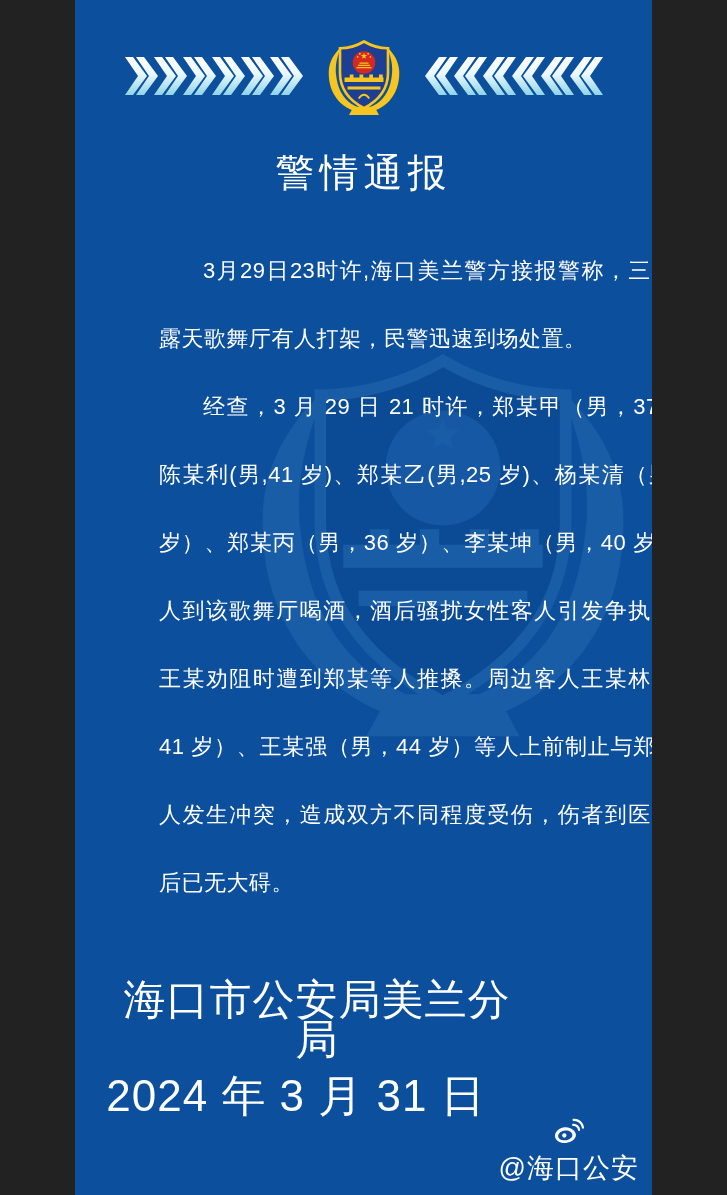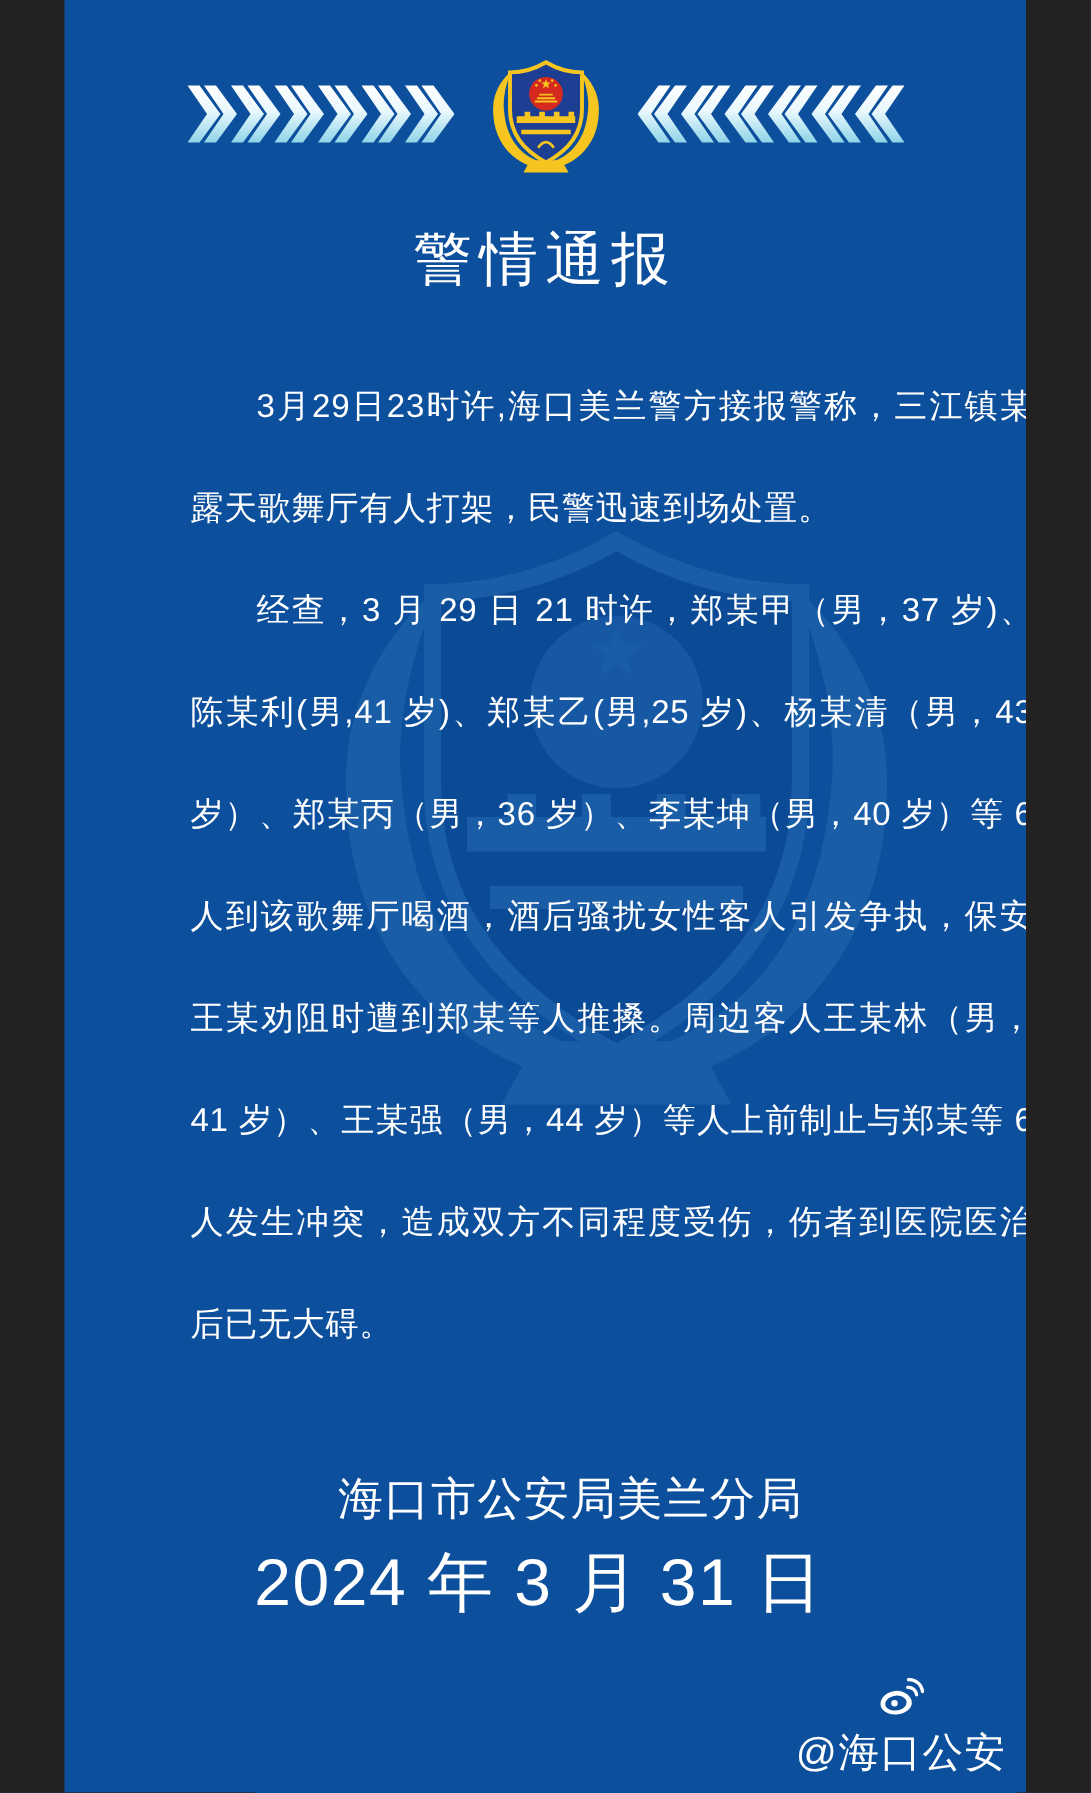--- a/index.html
+++ b/index.html
@@ -1,17 +1,17 @@
 <!DOCTYPE html>
 <html><head>
 <meta charset="utf-8">
 <style>
   html,body { margin:0; padding:0; background:#222; }
   .poster {
-    position:relative; width:641px; height:1195px; margin:0 auto;
+    position:relative; width:577px; height:1195px; margin:0 auto;
     background:#0C4F9C; overflow:hidden;
     font-family:"Liberation Sans","DejaVu Sans",sans-serif;
     color:#FFFFFF;
   }
   
   .watermark { position:absolute; left:138px; top:322px; width:460px; height:430px; opacity:.30; pointer-events:none; }
 
   
   .header { position:absolute; top:34px; left:0; width:100%; display:flex; align-items:center; justify-content:center; gap:12px; }
   .chevrons { display:block; }
@@ -23,21 +23,21 @@
     text-align:center; font-size:39px; letter-spacing:5px; font-weight:500;
   }
 
   .body-text { position:absolute; top:237px; left:84px; width:562px; }
   .body-text p {
     margin:0; text-indent:2em; font-size:22px; line-height:68px;
     text-align:justify; letter-spacing:.5px;
   }
 
   .signoff { position:absolute; top:980px; right:135px; text-align:center; }
-  .signoff .agency { font-size:30px; line-height:40px; letter-spacing:1px;margin-left:42px; }
+  .signoff .agency { font-size:42px; line-height:40px; letter-spacing:1px;margin-left:42px; }
   .signoff .date   { font-size:44px; line-height:38px; margin-top:17px; letter-spacing:1px; }
 
   .footer { position:absolute; right:13px; bottom:9px; display:flex; align-items:center; gap:5px;flex-direction:column; }
   .footer .credit { font-size:27px; letter-spacing:1px; }
 </style>
 </head>
 <body>
 
 <div class="poster">
 

